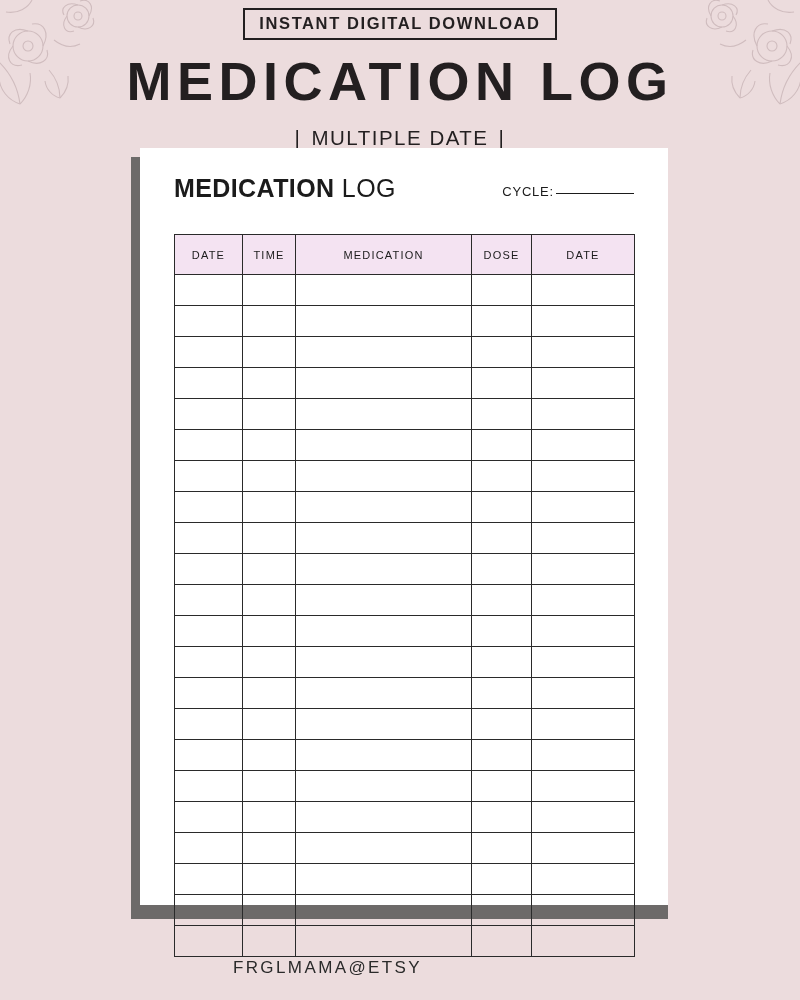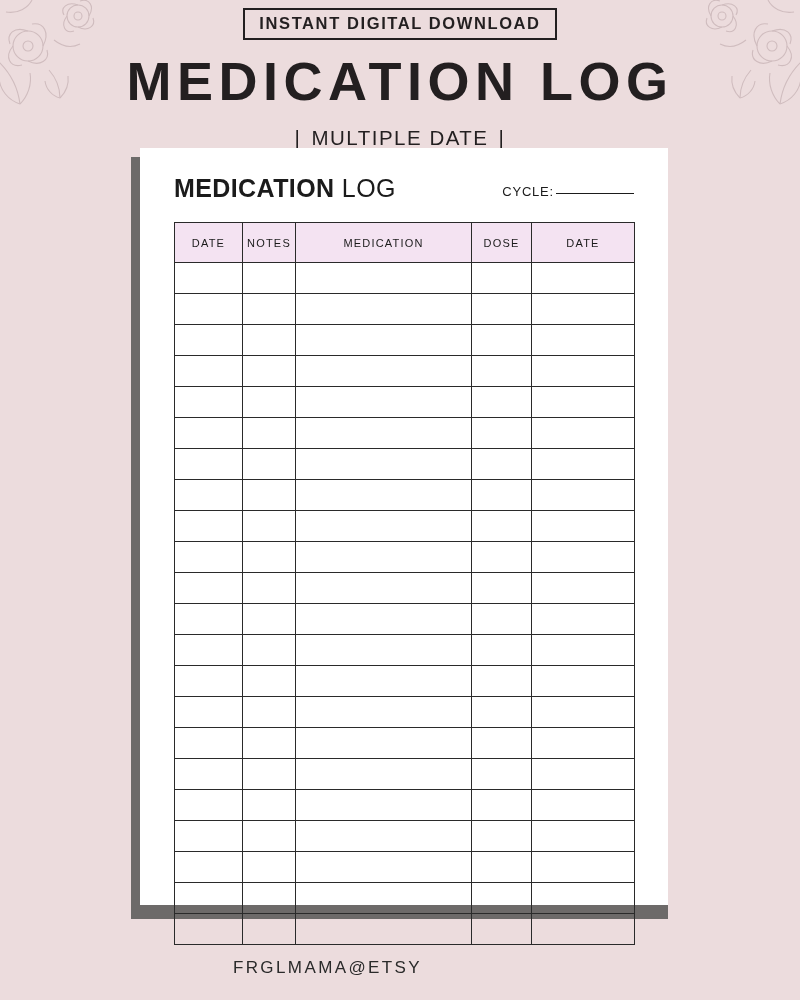--- a/index.html
+++ b/index.html
@@ -121,21 +121,21 @@
   }
   .cycle .rule {
     display: inline-block;
     width: 78px;
     border-bottom: 1px solid #1b1b1b;
     margin-left: 2px;
     vertical-align: 2px;
   }
 
   table.log {
-    margin-top: 21px;
+    margin-top: 33px;
     border-collapse: collapse;
     width: 460px;
     table-layout: fixed;
   }
   table.log th, table.log td {
     border: 1px solid #2a2a2a;
   }
   table.log th {
     background: #f4e3f2;
     font-size: 11px;
@@ -246,21 +246,21 @@
       <colgroup>
         <col class="c-date">
           <col class="c-time">
           <col class="c-med">
           <col class="c-dose">
           <col class="c-notes">
       </colgroup>
       <thead>
         <tr>
           <th>DATE</th>
-          <th>NOTES</th>
+          <th>TIME</th>
           <th>MEDICATION</th>
           <th>DOSE</th>
           <th>DATE</th>
         </tr>
       </thead>
       <tbody>
           <tr>
             <td></td>
             <td></td>
             <td></td>

